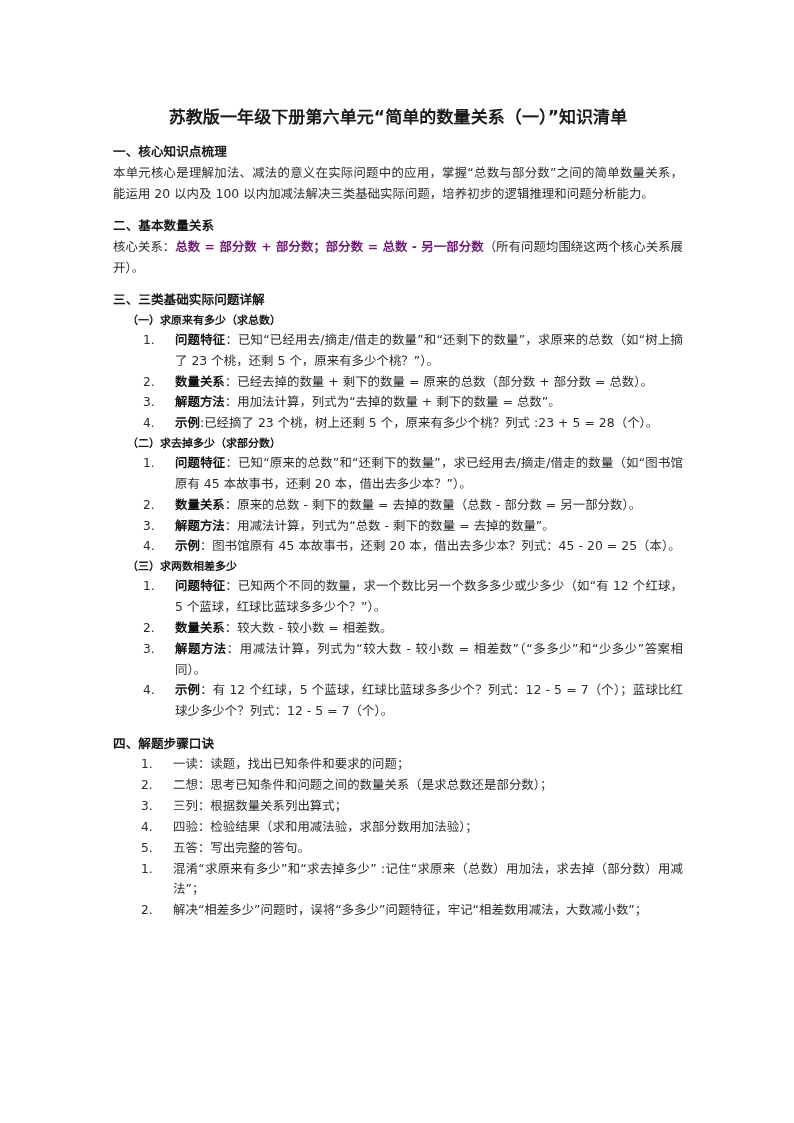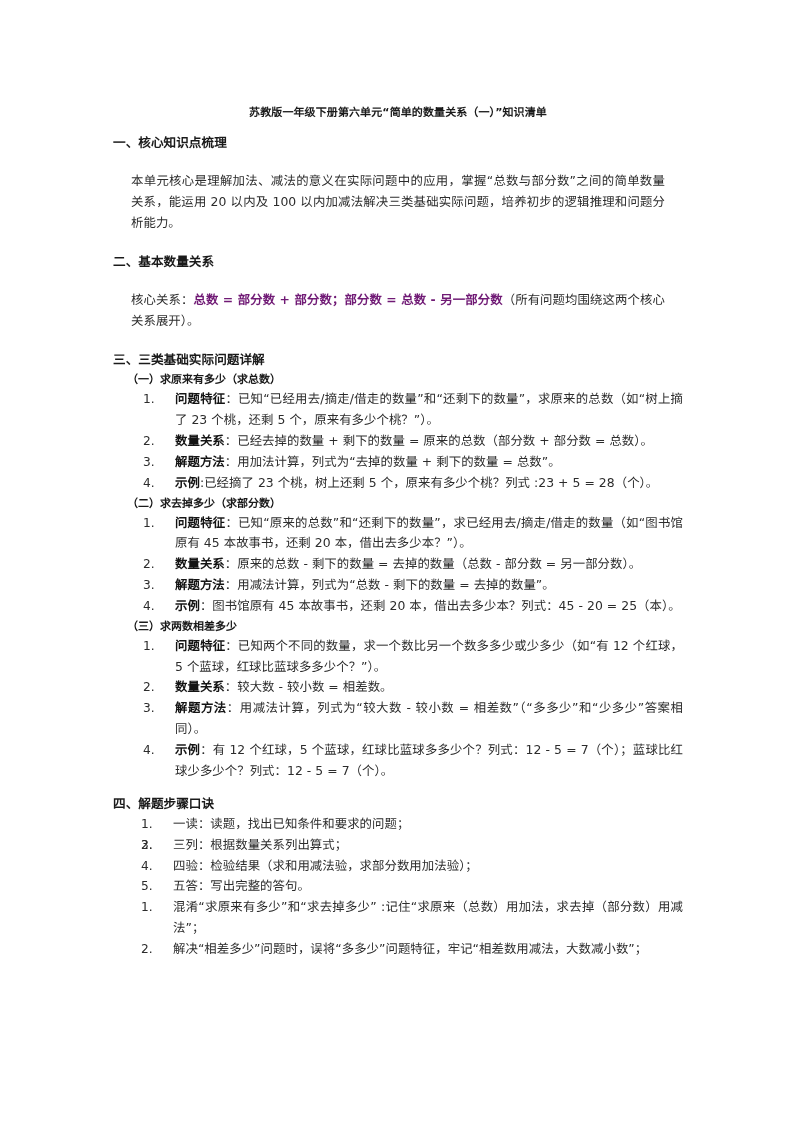--- a/index.html
+++ b/index.html
@@ -18,40 +18,40 @@
   .page {
     position: relative;
     width: 794px;
     height: 1123px;
     box-sizing: border-box;
     padding: 104px 111px 0 113px;
     background: #ffffff;
     overflow: hidden;
   }
   .doc-title {
-    font-size: 11px;
+    font-size: 17px;
     font-weight: bold;
     text-align: center;
     line-height: 1.55;
     letter-spacing: 0.1px;
     margin: 0 0 9px 0;
     color: #1a1a1a;
   }
   .sec-heading {
     font-size: 12.6px;
     font-weight: bold;
     line-height: 1.62;
     margin: 12px 0 0 0;
     color: #1a1a1a;
     letter-spacing: 0.05px;
   }
   .body-para {
     font-size: 12.4px;
     line-height: 1.68;
-    margin: 18px;
+    margin: 0;
     text-align: justify;
     text-justify: inter-ideograph;
     color: #2c2c2c;
     letter-spacing: 0.05px;
   }
   .sub-heading {
     font-size: 11px;
     font-weight: bold;
     line-height: 1.64;
     margin: 1px 0 0 0;
@@ -133,21 +133,21 @@
   <ol class="numlist">
     <li><span class="marker">1.</span><span class="b">问题特征</span><span>：</span><span>已知两个不同的数量，求一个数比另一个数多多少或少多少（如“有 12 个红球，5 个蓝球，红球比蓝球多多少个？”）。</span></li>
     <li><span class="marker">2.</span><span class="b">数量关系</span><span>：</span><span>较大数 - 较小数 = 相差数。</span></li>
     <li><span class="marker">3.</span><span class="b">解题方法</span><span>：</span><span>用减法计算，列式为“较大数 - 较小数 = 相差数”（“多多少”和“少多少”答案相同）。</span></li>
     <li><span class="marker">4.</span><span class="b">示例</span><span>：</span><span>有 12 个红球，5 个蓝球，红球比蓝球多多少个？列式：12 - 5 = 7（个）；蓝球比红球少多少个？列式：12 - 5 = 7（个）。</span></li>
   </ol>
 
   <h2 class="sec-heading">四、解题步骤口诀</h2>
   <ol class="numlist plain">
     <li><span class="marker">1.</span><span>一读：读题，找出已知条件和要求的问题；</span></li>
-    <li><span class="marker">2.</span></li>
+    <li><span class="marker">2.</span><span>二想：思考已知条件和问题之间的数量关系（是求总数还是部分数）；</span></li>
     <li><span class="marker">3.</span><span>三列：根据数量关系列出算式；</span></li>
     <li><span class="marker">4.</span><span>四验：检验结果（求和用减法验，求部分数用加法验）；</span></li>
     <li><span class="marker">5.</span><span>五答：写出完整的答句。</span></li>
   </ol>
 
   <ol class="numlist plain">
     <li><span class="marker">1.</span><span>混淆“求原来有多少”和“求去掉多少” :记住“求原来（总数）用加法，求去掉（部分数）用减法”；</span></li>
     <li><span class="marker">2.</span><span>解决“相差多少”问题时，误将“多多少”问题特征，牢记“相差数用减法，大数减小数”；</span></li>
   </ol>
 

